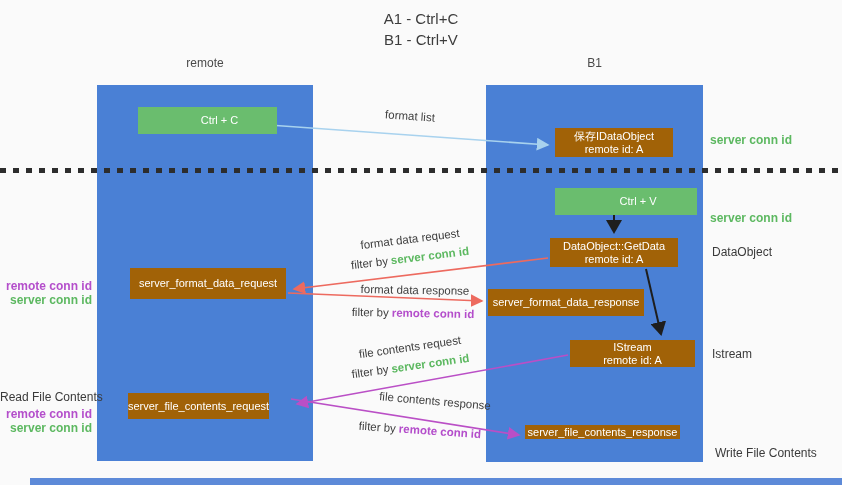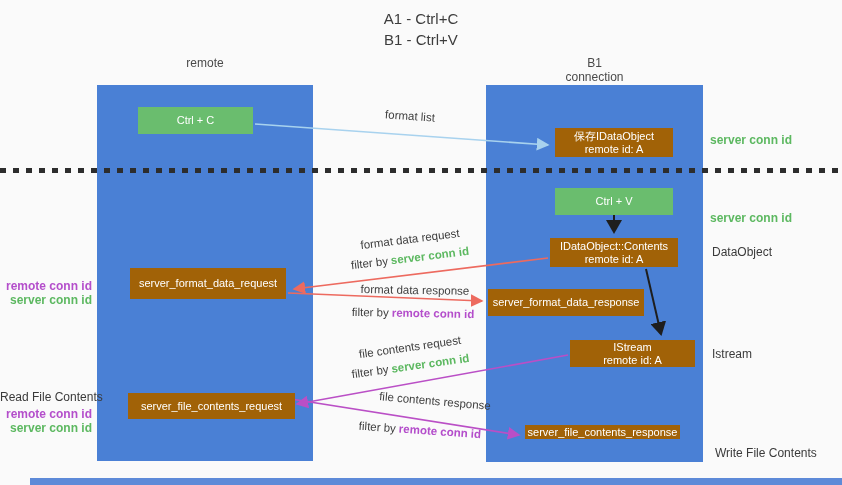--- a/index.html
+++ b/index.html
@@ -20,30 +20,30 @@
   .col-header-a{left:97px;width:216px;}
   .col-header-b{left:486px;width:217px;}
   
   .dotted{left:0;width:842px;top:168px;height:5px;z-index:3;
     background:repeating-linear-gradient(90deg,#2d2d2d 0 6px,transparent 6px 13px);}
   
   .arrows{left:0;top:0;z-index:4;pointer-events:none;}
   
   .node{z-index:6;display:flex;flex-direction:column;align-items:center;justify-content:center;
     color:#fff;font-size:11px;line-height:13px;text-align:center;}
-  .green{background:#6abd6e;}
+  .green{background:#6abd6e;padding-left:24px;}
   .orange{background:#a16207;}
   .n-ctrl-c{left:138px;top:107px;width:115px;height:27px;}
   .n-save{left:555px;top:128px;width:118px;height:29px;}
   .n-ctrl-v{left:555px;top:188px;width:118px;height:27px;}
   .n-getdata{left:550px;top:238px;width:128px;height:29px;}
   .n-fmt-req{left:130px;top:268px;width:156px;height:31px;align-items:center;}
   .n-fmt-rsp{left:488px;top:289px;width:156px;height:27px;}
   .n-istream{left:570px;top:340px;width:125px;height:27px;}
-  .n-file-req{left:128px;top:393px;width:167px;height:26px;}
+  .n-file-req{left:128px;top:393px;width:141px;height:26px;}
   .n-file-rsp{left:525px;top:425px;width:155px;height:14px;}
   
   .alabel{z-index:6;font-size:11.5px;color:#3f3f3f;text-align:center;white-space:nowrap;}
   .l-format-list{left:340px;top:110px;width:140px;transform:rotate(4deg);}
   .l-fdr{left:330px;top:233px;width:160px;transform:rotate(-7deg);}
   .l-fbs1{left:330px;top:252px;width:160px;transform:rotate(-7deg);}
   .l-fdrsp{left:350px;top:284px;width:130px;transform:rotate(1deg);}
   .l-fbr1{left:338px;top:307px;width:150px;transform:rotate(1deg);}
   .l-fcr{left:335px;top:341px;width:150px;transform:rotate(-8deg);}
   .l-fbs2{left:333px;top:360px;width:155px;transform:rotate(-8deg);}
@@ -77,21 +77,20 @@
 <div class="abs title">
   <div>A1 - Ctrl+C</div>
   <div>B1 - Ctrl+V</div>
 </div>
 
 <div class="abs col-header col-header-a">
   <div>remote</div>
 </div>
 <div class="abs col-header col-header-b">
   <div>B1</div>
-  <div>connection</div>
 </div>
 
 <div class="abs col col-a"></div>
 <div class="abs col col-b"></div>
 
 <div class="abs dotted"></div>
 
 <div class="abs bottom-bar"></div>
 
 <svg class="abs arrows" width="842" height="485" viewBox="0 0 842 485">
@@ -122,21 +121,21 @@
   <div>Ctrl + C</div>
 </div>
 <div class="abs node orange n-save">
   <div>保存IDataObject</div>
   <div>remote id: A</div>
 </div>
 <div class="abs node green n-ctrl-v">
   <div>Ctrl + V</div>
 </div>
 <div class="abs node orange n-getdata">
-  <div>IDataObject::Contents</div>
+  <div>DataObject::GetData</div>
   <div>remote id: A</div>
 </div>
 <div class="abs node orange n-fmt-req">
   <div>server_format_data_request</div>
 </div>
 <div class="abs node orange n-fmt-rsp">
   <div>server_format_data_response</div>
 </div>
 <div class="abs node orange n-istream">
   <div>IStream</div>

